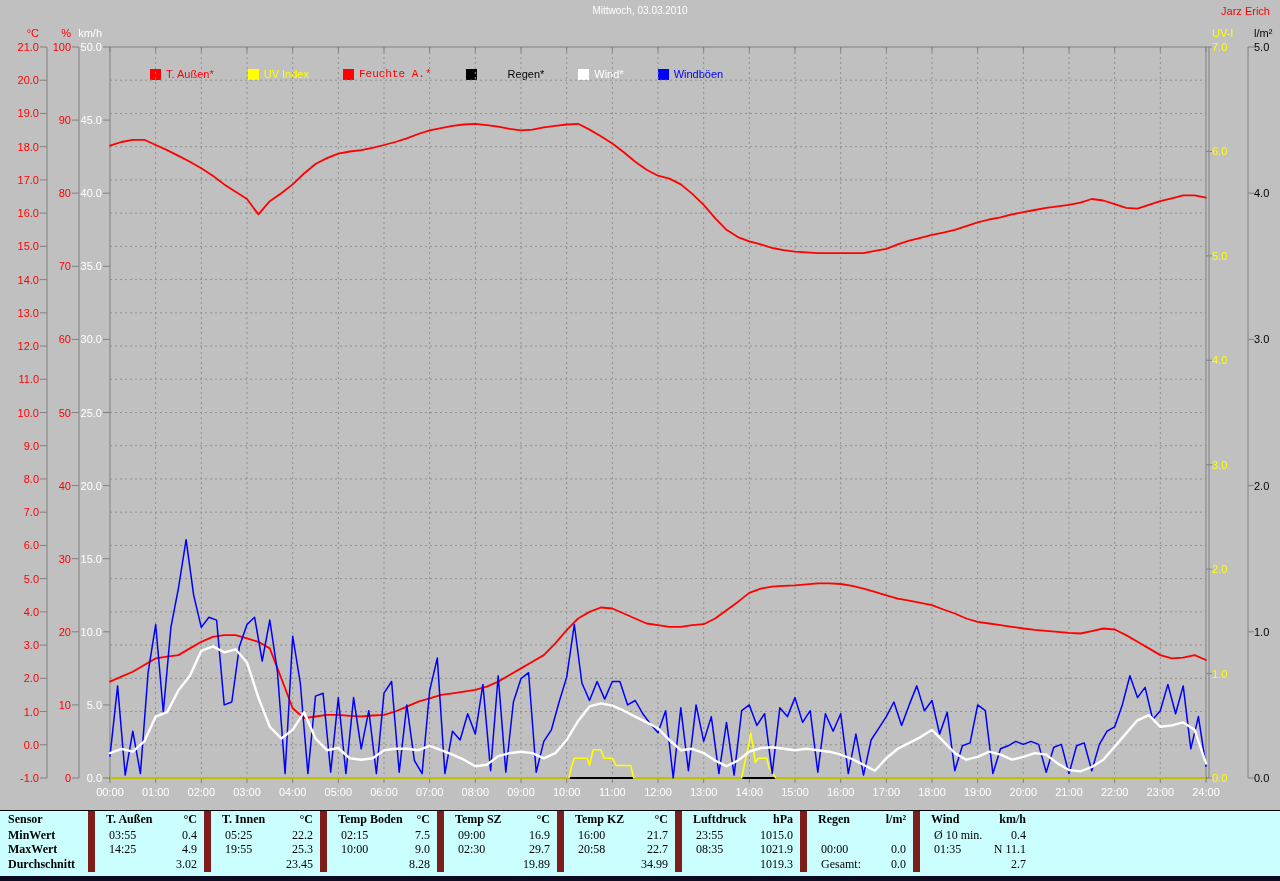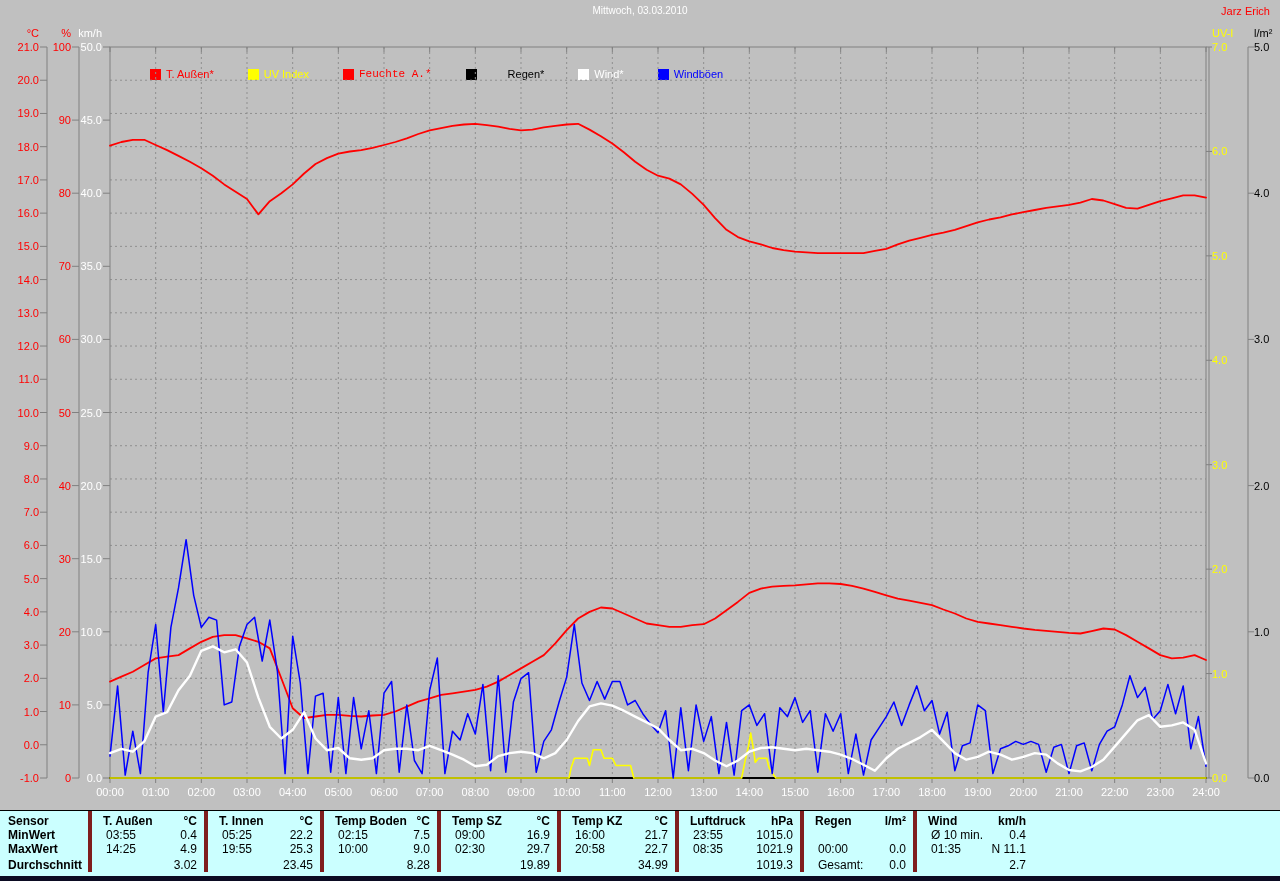--- a/index.html
+++ b/index.html
@@ -7,22 +7,22 @@
   #chart-area{position:absolute;left:0;top:0;width:1280px;height:810px;}
   .title{position:absolute;left:0;top:5px;width:100%;text-align:center;color:#ffffff;font-size:10px;}
   .author{position:absolute;right:10px;top:5px;color:#ff0000;font-size:11px;}
   #legend{position:absolute;left:150px;top:30px;display:flex;gap:34px;align-items:center;font-size:11px;}
   .li{display:flex;align-items:center;gap:5px;white-space:nowrap;margin-top:38px;}
   .sq{width:11px;height:11px;display:inline-block;}
   #plot{position:absolute;left:0;top:0;}
   #table{position:absolute;left:0;top:810px;width:1280px;height:66px;background:#cbffff;border-top:1px solid #000;
          display:grid;grid-template-columns:88px 116px 116px 117px 120px 118px 125px 113px 120px 1fr;
          grid-template-rows:17px 14px 14px 16px;font-size:12px;color:#000;}
-  .tcell{display:flex;align-items:flex-end;overflow:hidden;}
-  .tcell.sep{border-left:4px solid #7f1d1d;}
+  .tcell{display:flex;align-items:center;overflow:hidden;font-family:Liberation Serif, serif;}
+  .tcell.sep{border-left:7px solid #7f1d1d;}
   .hname{font-weight:bold;padding-left:11px;}
   .hunit{font-weight:bold;margin-left:auto;padding-right:7px;}
   .rowlab{font-weight:bold;padding-left:8px;}
   .tt{padding-left:14px;}
   .tv{margin-left:auto;padding-right:7px;}
   #bottom-strip{position:absolute;left:0;top:876px;width:1280px;height:5px;background:#0b0b22;}
 </style>
 </head>
 <body>
 

